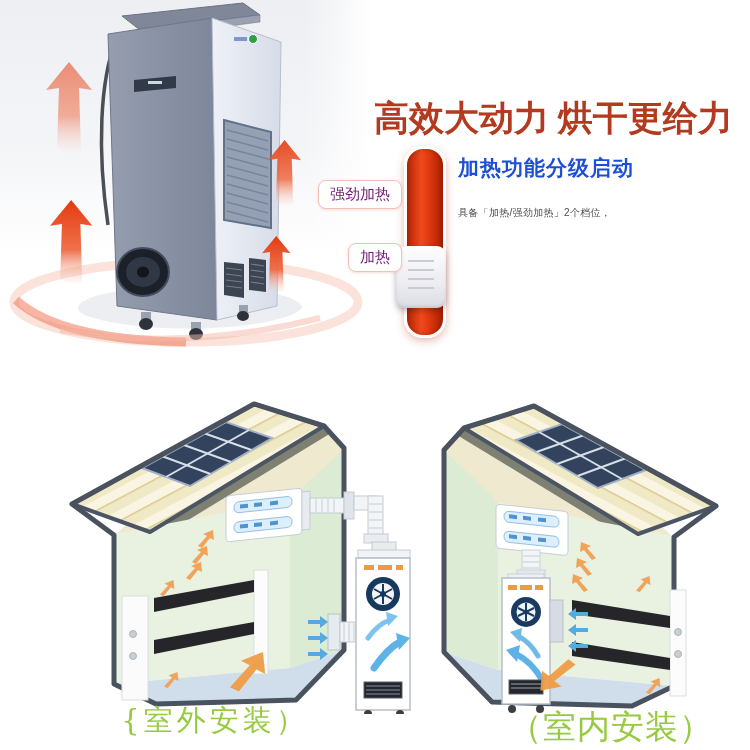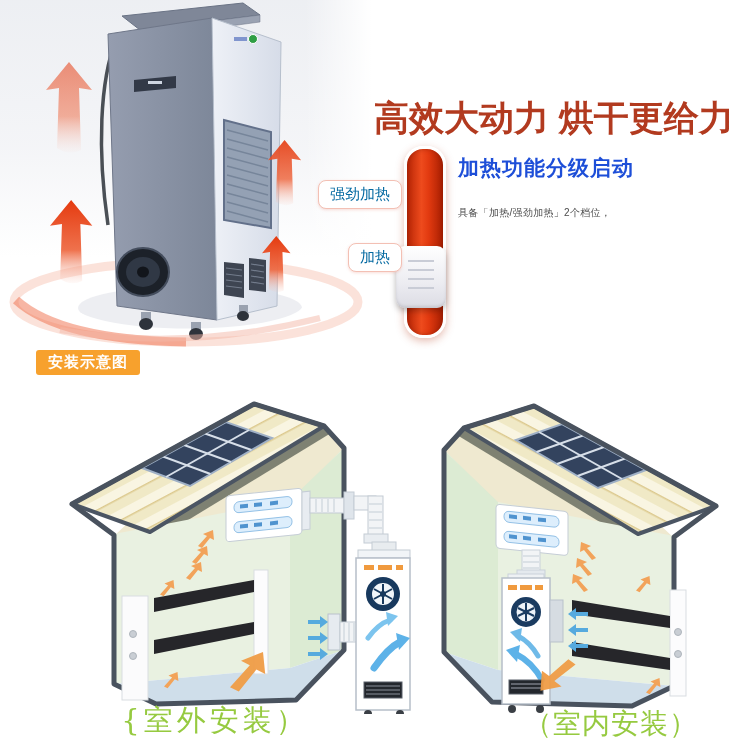--- a/index.html
+++ b/index.html
@@ -5,48 +5,48 @@
   html,body{margin:0;padding:0;background:#ffffff;}
   .canvas{position:relative;width:750px;height:750px;background:#ffffff;overflow:hidden;
           font-family:"Liberation Sans",sans-serif;}
   
   .hero-backdrop{position:absolute;left:0;top:0;width:372px;height:348px;
      background:
        linear-gradient(90deg, rgba(255,255,255,0) 82%, #ffffff 100%),
        linear-gradient(180deg, rgba(236,238,242,.95) 0%, rgba(242,243,246,.85) 42%, rgba(255,255,255,0) 74%);}
   .hero-svg{position:absolute;left:0;top:0;}
   .headline{position:absolute;left:374px;top:72px;font-size:35px;font-weight:bold;
-     color:#b23a1f;letter-spacing:0px;white-space:nowrap;}
+     color:#b23a1f;letter-spacing:0px;white-space:nowrap;font-family:Liberation Serif, serif;}
   
   .slider-track{position:absolute;left:404px;top:146px;width:36px;height:186px;
      border-radius:19px;border:3px solid #ffffff;
      background:linear-gradient(90deg,#b72505,#ee4b1d 40%,#e23a10 60%,#a81f02);
      box-shadow:0 3px 8px rgba(180,60,30,.35), inset 0 0 5px rgba(110,20,0,.45);}
   .slider-knob{position:absolute;left:396px;top:246px;width:50px;height:62px;border-radius:9px;
      background:linear-gradient(180deg,#ffffff,#ececf1 60%,#dcdce4);
      box-shadow:0 3px 6px rgba(0,0,0,.28), inset 0 -2px 3px rgba(0,0,0,.10);}
   .knob-ridges{position:absolute;left:12px;top:14px;width:26px;height:34px;
      background:repeating-linear-gradient(180deg,#c9ccd6 0 2px,rgba(0,0,0,0) 2px 9px);}
   .pill{position:absolute;right:348px;background:#ffffff;border:1.5px solid #f3c0b4;
-     border-radius:8px;color:#0369a1;font-size:15px;padding:4px 11px;white-space:nowrap;
+     border-radius:8px;color:#701a75;font-size:15px;padding:4px 11px;white-space:nowrap;
      box-shadow:0 1px 3px rgba(230,120,100,.25);}
   .pill-strong{top:180px;}
   .pill-heat{top:243px;}
   
   .feature-title{position:absolute;left:458px;top:154px;font-size:21px;font-weight:bold;
      color:#1d4ed8;letter-spacing:1px;white-space:nowrap;}
   .feature-desc{position:absolute;left:458px;top:201px;font-size:10px;line-height:23px;
      color:#4b4b4b;letter-spacing:.3px;white-space:nowrap;}
   
   .install-badge{position:absolute;left:36px;top:350px;background:#f7a12d;color:#ffffff;
      font-size:15px;font-weight:bold;padding:3px 12px;border-radius:3px;letter-spacing:1px;}
   .diagram{position:absolute;}
   .caption{position:absolute;color:#96ca40;font-family:"DejaVu Serif",serif;text-align:center;}
   .caption-outdoor{left:92px;top:701px;width:246px;font-size:29px;letter-spacing:4px;text-align:center;}
-  .caption-indoor{left:508px;top:705px;width:206px;font-size:28px;letter-spacing:1px;}
+  .caption-indoor{left:508px;top:705px;width:206px;font-size:33px;letter-spacing:1px;}
 </style>
 </head>
 <body>
 
 <div class="canvas">
 
   <div class="hero-backdrop"></div>
 
   <svg class="hero-svg" width="372" height="348" viewBox="0 0 372 348">
     <defs>
@@ -154,21 +154,20 @@
   </div>
   <div class="pill pill-heat">
     <span>加热</span>
   </div>
 
   <div class="feature-title">加热功能分级启动</div>
   <div class="feature-desc">
     <div>具备「加热/强劲加热」2个档位，</div>
   </div>
 
-  <div class="install-badge">安装示意图</div>
 
   <svg class="diagram" style="left:58px;top:384px;" width="360" height="330" viewBox="0 0 360 330">
     <defs>
       <pattern id="stripesL" width="30" height="20" patternUnits="userSpaceOnUse" patternTransform="rotate(-28)">
         <rect width="30" height="20" fill="#f9f5e2"></rect>
         <rect y="10" width="30" height="10" fill="#f0e9c6"></rect>
         <rect y="9" width="30" height="1.5" fill="#dcc98e"></rect>
       </pattern>
     </defs>
 

